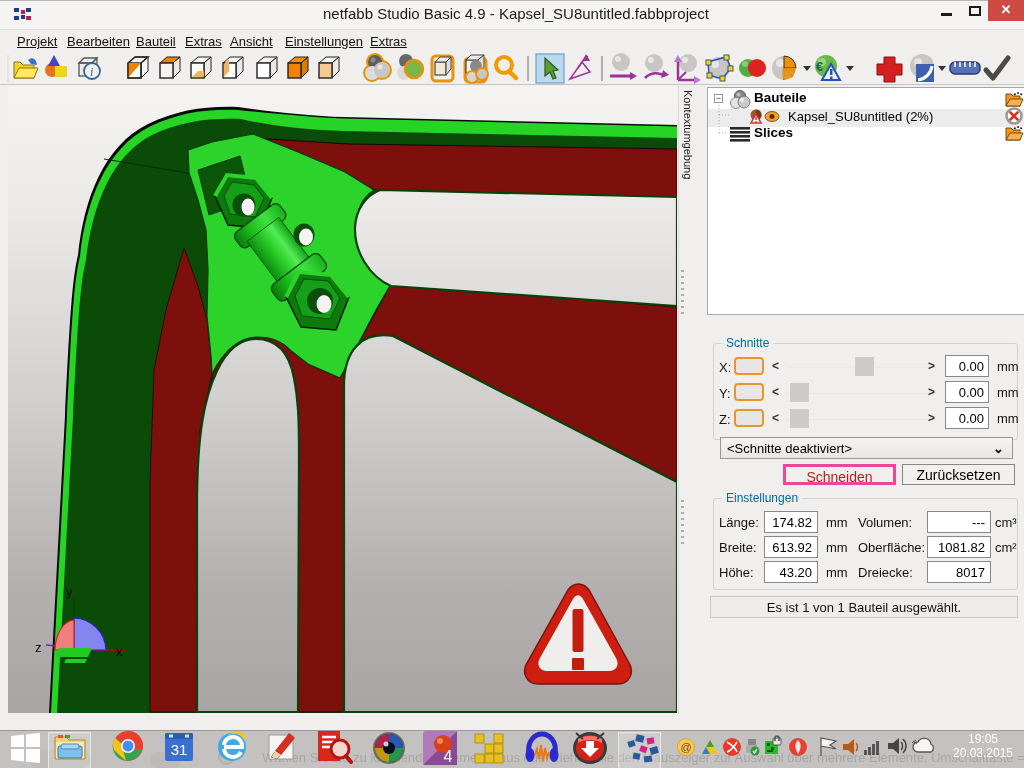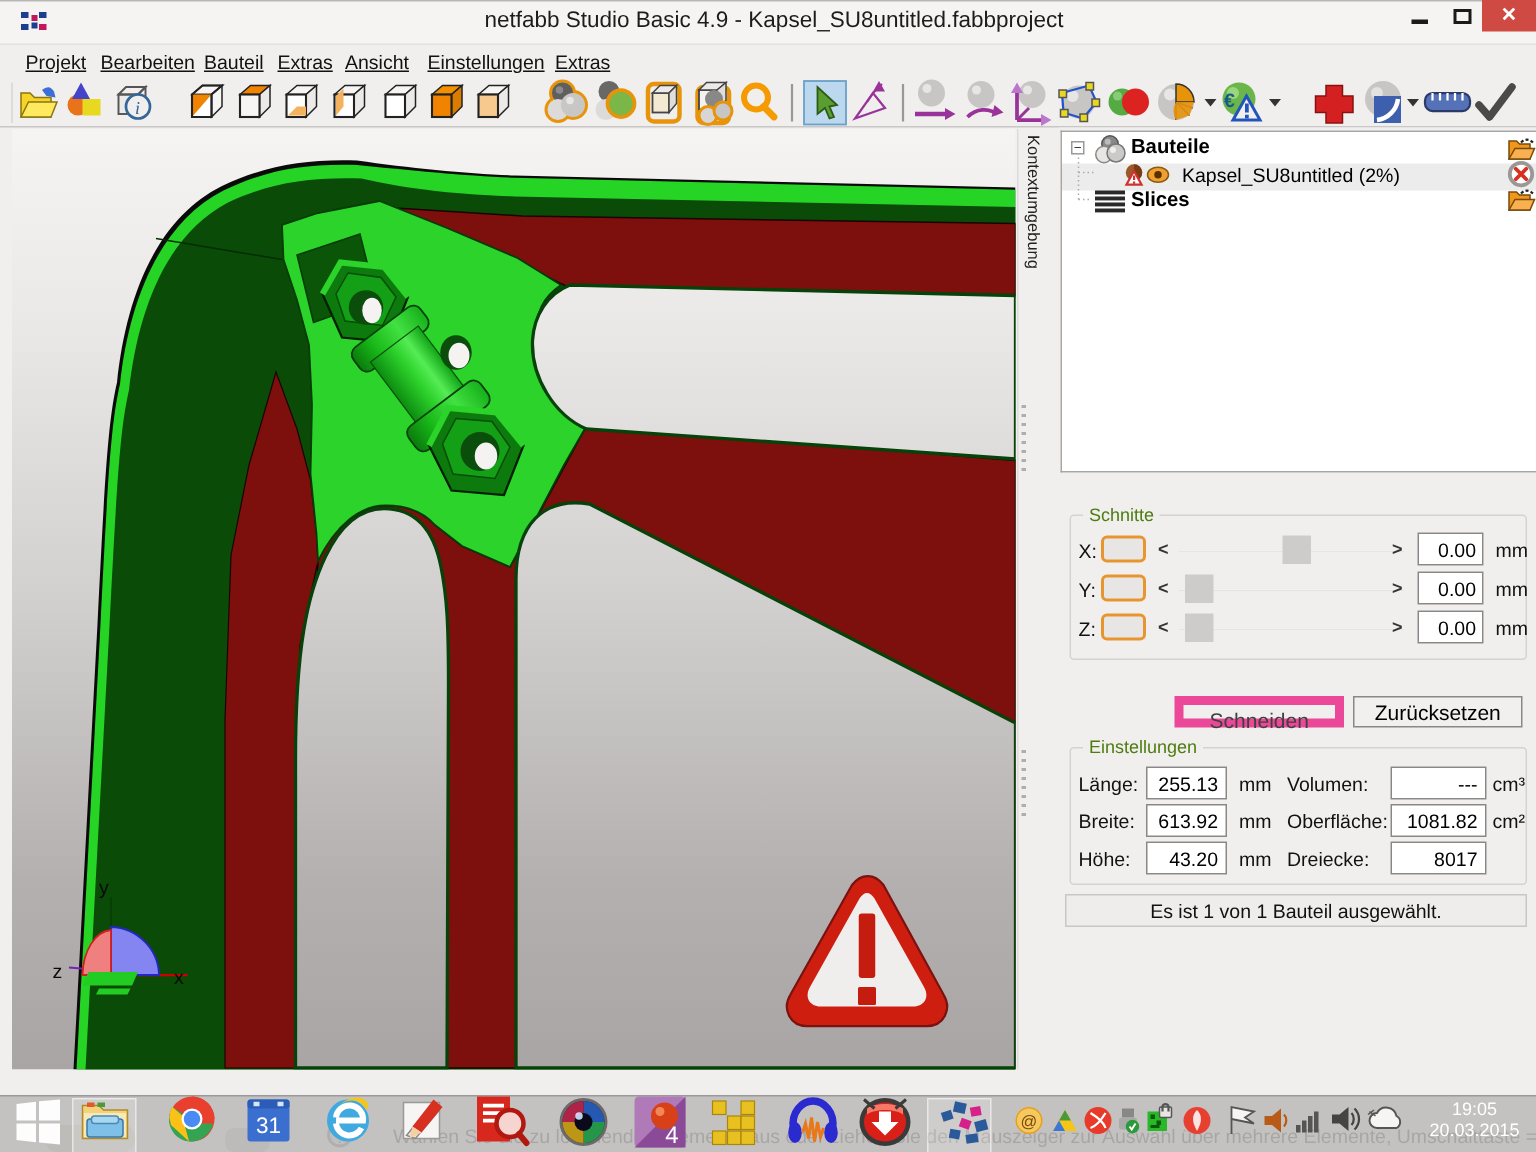--- a/index.html
+++ b/index.html
@@ -23,30 +23,30 @@
 #toolbar { left:0; top:52px; width:1024px; height:33px; background:#f0efee; border-bottom:1px solid #c9c7c6; }
 
 
 #ctxstrip { left:678px; top:86px; width:28px; height:627px; background:#f0efee; border-left:1px solid #dddcdb; }
 #ctxtext { position:absolute; left:682px; top:90px; font-size:11px; color:#222; writing-mode:vertical-rl; }
 #rightpanel { left:706px; top:85px; width:318px; height:628px; background:#f0efee; }
 #treebox { position:absolute; left:1px; top:2px; width:317px; height:228px; background:#fff; border:1px solid #a8a6a5; border-right:none; }
 .trow { position:absolute; left:0; width:317px; height:18px; font-size:13px; color:#000; }
 .trow b { font-size:13.5px; }
 #schnittebox { position:absolute; left:7px; top:258px; width:305px; height:97px; border:1px solid #d5d3d2; border-radius:3px; }
-.legend { position:absolute; top:-8px; left:8px; background:#f0efee; padding:0 4px; font-size:12px; color:#4d7c0f; }
+.legend { position:absolute; top:-8px; left:8px; background:#f0efee; padding:0 4px; font-size:12px; color:#0369a1; }
 .sliderlab { position:absolute; font-size:13px; color:#111; }
 .togglebox { position:absolute; width:30px; height:18px; border:2px solid #e8952f; border-radius:4px; background:#e8e6e5; }
 .arrowbtn { position:absolute; font-size:12px; font-weight:bold; color:#333; }
 .strack { position:absolute; height:2px; background:linear-gradient(#fbfbfb,#d8d8d8); border-top:1px solid #eee; }
 .sthumb { position:absolute; width:19px; height:19px; background:#cdcccb; }
 .numbox { position:absolute; width:44px; height:22px; background:#fff; border:1px solid #8a8886; font-size:13px; text-align:right; padding:3px 4px 0 0; color:#000; }
 .unit { position:absolute; font-size:13px; color:#111; }
 #dropdown { position:absolute; left:14px; top:352px; width:293px; height:22px; background:linear-gradient(#f4f3f2,#e8e7e6); border:1px solid #999795; font-size:13px; color:#000; padding:3px 0 0 6px; }
-#btn-schneiden { position:absolute; left:77px; top:379px; width:113px; height:21px; background:#f0efee; border:6px solid #ec4899; color:#404040; font-size:14px; text-align:center; padding-top:2px; }
+#btn-schneiden { position:absolute; left:77px; top:379px; width:113px; height:21px; background:#f0efee; border:3px solid #ec4899; color:#b91c1c; font-size:14px; text-align:center; padding-top:2px; }
 #btn-zuruck { position:absolute; left:196px; top:379px; width:113px; height:21px; background:#f1f0ef; border:1px solid #8a8886; color:#000; font-size:14px; text-align:center; padding-top:2px; }
 #infobox { position:absolute; left:7px; top:413px; width:305px; height:92px; border:1px solid #d5d3d2; border-radius:3px; }
 .ilabel { position:absolute; font-size:13px; color:#111; }
 .ibox { position:absolute; width:54px; height:22px; background:#fff; border:1px solid #8a8886; font-size:13px; text-align:right; padding:3px 5px 0 0; color:#000; }
 .ibox2 { position:absolute; width:64px; height:22px; background:#fff; border:1px solid #8a8886; font-size:13px; text-align:right; padding:3px 5px 0 0; color:#000; }
 #selinfo { position:absolute; left:4px; top:511px; width:308px; height:22px; background:#eeedec; border:1px solid #c9c7c6; text-align:center; font-size:13px; color:#111; padding-top:3px; }
 
 
 #statusbar { left:0; top:713px; width:1024px; height:17px; background:#f0efee; border-top:1px solid #d9d7d6; font-size:12px; color:#111; }
 #statpane { position:absolute; left:753px; top:4px; width:252px; height:12px; border:1px solid #b9b7b6; }
@@ -469,28 +469,29 @@
 
     <span class="sliderlab" style="left:13px;top:327px">Z:</span>
     <span class="togglebox" style="left:28px;top:324px"></span>
     <span class="arrowbtn" style="left:66px;top:326px">&lt;</span>
     <span class="strack" style="left:80px;top:333px;width:150px"></span>
     <span class="sthumb" style="left:84px;top:324px"></span>
     <span class="arrowbtn" style="left:222px;top:326px">&gt;</span>
     <span class="numbox" style="left:239px;top:322px">0.00</span>
     <span class="unit" style="left:291px;top:326px">mm</span>
 
+    <div id="dropdown">&lt;Schnitte deaktiviert&gt;<span style="position:absolute;right:8px;top:3px;font-weight:bold">⌄</span></div>
     <div id="btn-schneiden">Schneiden</div>
     <div id="btn-zuruck">Zurücksetzen</div>
 
     <div id="infobox">
         <span class="legend">Einstellungen</span>
       </div>
     <span class="ilabel" style="left:13px;top:430px">Länge:</span>
-    <div class="ibox" style="left:58px;top:426px">255.13</div>
+    <div class="ibox" style="left:58px;top:426px">174.82</div>
     <span class="ilabel" style="left:120px;top:430px">mm</span>
     <span class="ilabel" style="left:152px;top:430px">Volumen:</span>
     <div class="ibox2" style="left:221px;top:426px">---</div>
     <span class="ilabel" style="left:289px;top:430px">cm³</span>
     <span class="ilabel" style="left:13px;top:455px">Breite:</span>
     <div class="ibox" style="left:58px;top:451px">613.92</div>
     <span class="ilabel" style="left:120px;top:455px">mm</span>
     <span class="ilabel" style="left:152px;top:455px">Oberfläche:</span>
     <div class="ibox2" style="left:221px;top:451px">1081.82</div>
     <span class="ilabel" style="left:289px;top:455px">cm²</span>

